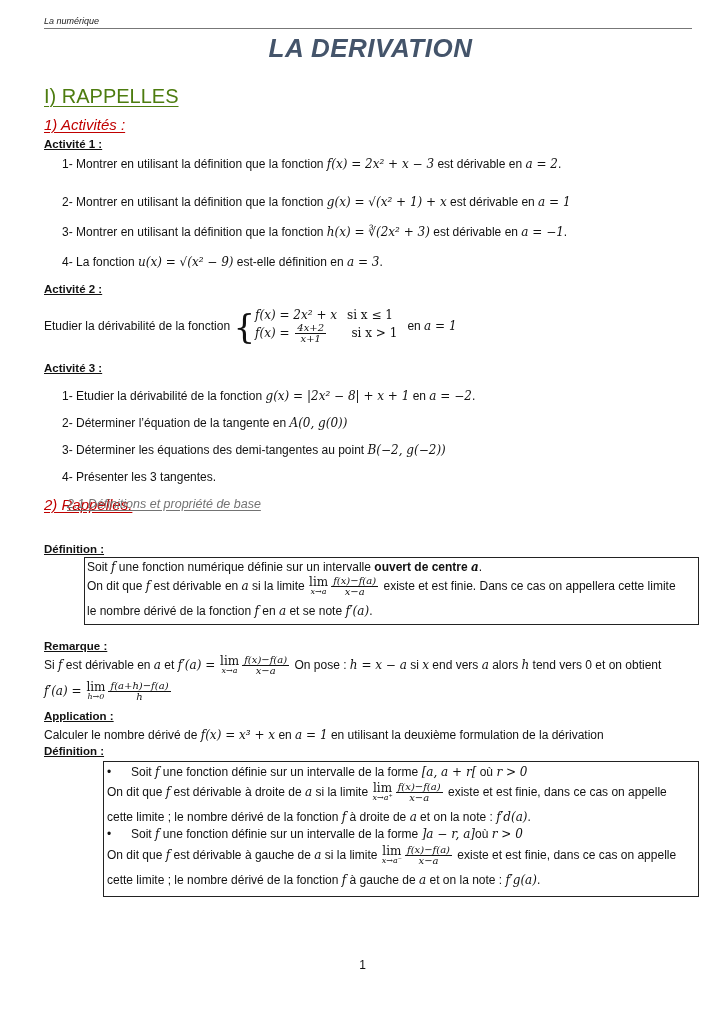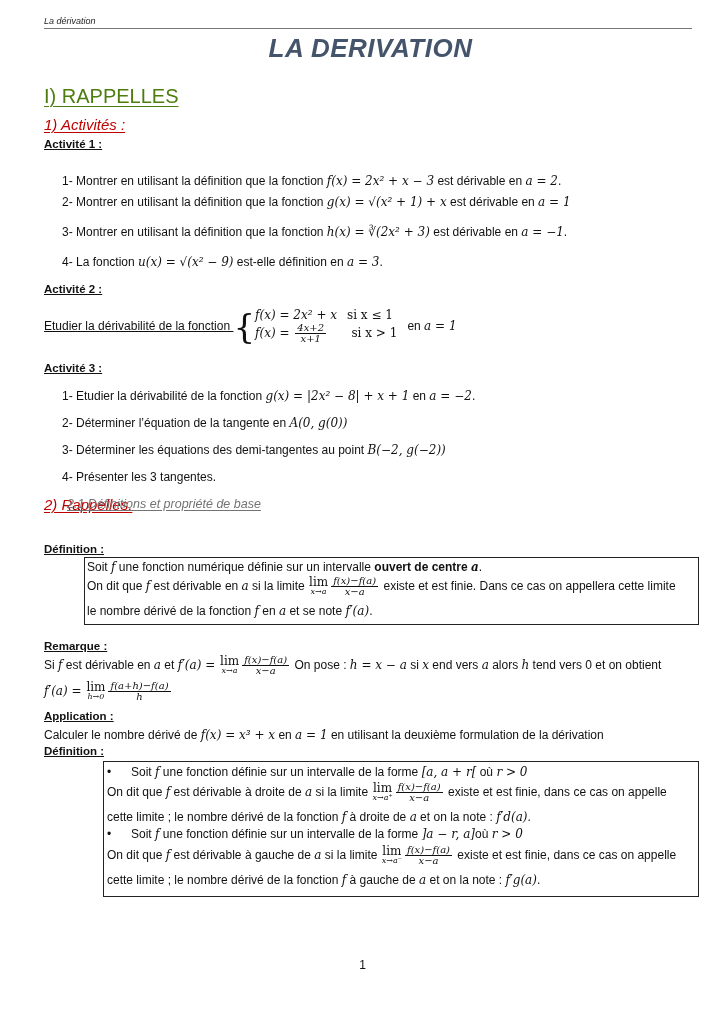--- a/index.html
+++ b/index.html
@@ -26,45 +26,45 @@
   .lim .lt { display:block; font-size:12px; font-family:"DejaVu Serif", serif; }
   .lim .lb { display:block; font-size:8px; font-family:"DejaVu Serif", serif; font-style:italic; }
   .brace { font-size:34px; font-family:"DejaVu Serif", serif; vertical-align:middle; line-height:34px; }
   .sys { display:inline-block; vertical-align:middle; line-height:16px; }
   .page-num { left:0; width:725px; top:958px; text-align:center; font-size:12px; }
   .bullet { display:inline-block; width:24px; }
 </style>
 </head>
 <body>
 
-<div class="abs header-text">La dérivation</div>
+<div class="abs header-text">La numérique</div>
 <div class="abs header-rule"></div>
 
 <div class="abs title">LA DERIVATION</div>
 
 <div class="abs h1">I) RAPPELLES</div>
 <div class="abs h2">1) Activités :</div>
 
 <div class="abs lbl" style="left:44px;top:138px;">Activité 1 :</div>
-<div class="abs line" style="left:62px;top:174px;">
+<div class="abs line" style="left:62px;top:157px;">
   <span>1- Montrer en utilisant la définition que la fonction </span><span class="m">f(x) = 2x² + x − 3</span><span> est dérivable en </span><span class="m">a = 2</span><span>.</span>
 </div>
 <div class="abs line" style="left:62px;top:195px;">
   <span>2- Montrer en utilisant la définition que la fonction </span><span class="m">g(x) = √(x² + 1) + x</span><span>  est dérivable en </span><span class="m">a = 1</span><span></span>
 </div>
 <div class="abs line" style="left:62px;top:225px;">
   <span>3- Montrer en utilisant la définition que la fonction </span><span class="m">h(x) = ∛(2x² + 3)</span><span> est dérivable en </span><span class="m">a = −1</span><span>.</span>
 </div>
 <div class="abs line" style="left:62px;top:255px;">
   <span>4- La fonction </span><span class="m">u(x) = √(x² − 9)</span><span> est-elle définition en </span><span class="m">a = 3</span><span>.</span>
 </div>
 
 <div class="abs lbl" style="left:44px;top:283px;">Activité 2 :</div>
 <div class="abs line" style="left:44px;top:307px;">
-  <span style="vertical-align:middle;text-decoration:underline;">Etudier la dérivabilité de la fonction </span><span class="brace">{</span><span class="sys">
+  <span style="vertical-align:middle;">Etudier la dérivabilité de la fonction </span><span class="brace">{</span><span class="sys">
     <span style="display:block;"><span class="m">f(x) = 2x² + x</span>&nbsp;&nbsp;&nbsp;<span class="mr">si x ≤ 1</span></span>
     <span style="display:block;"><span class="m">f(x) = </span><span class="frac m"><span class="num">4x+2</span><span class="den">x+1</span></span>&nbsp;&nbsp;&nbsp;&nbsp;&nbsp;&nbsp;&nbsp;<span class="mr">si x &gt; 1</span></span>
   </span>&nbsp;&nbsp;&nbsp;<span style="vertical-align:middle;">en </span><span class="m" style="vertical-align:middle;">a = 1</span>
 </div>
 
 <div class="abs lbl" style="left:44px;top:362px;">Activité 3 :</div>
 <div class="abs line" style="left:62px;top:389px;">
   <span>1- Etudier la dérivabilité de la fonction  </span><span class="m">g(x) = |2x² − 8| + x + 1</span><span> en </span><span class="m">a = −2</span><span>.</span>
 </div>
 <div class="abs line" style="left:62px;top:416px;">

